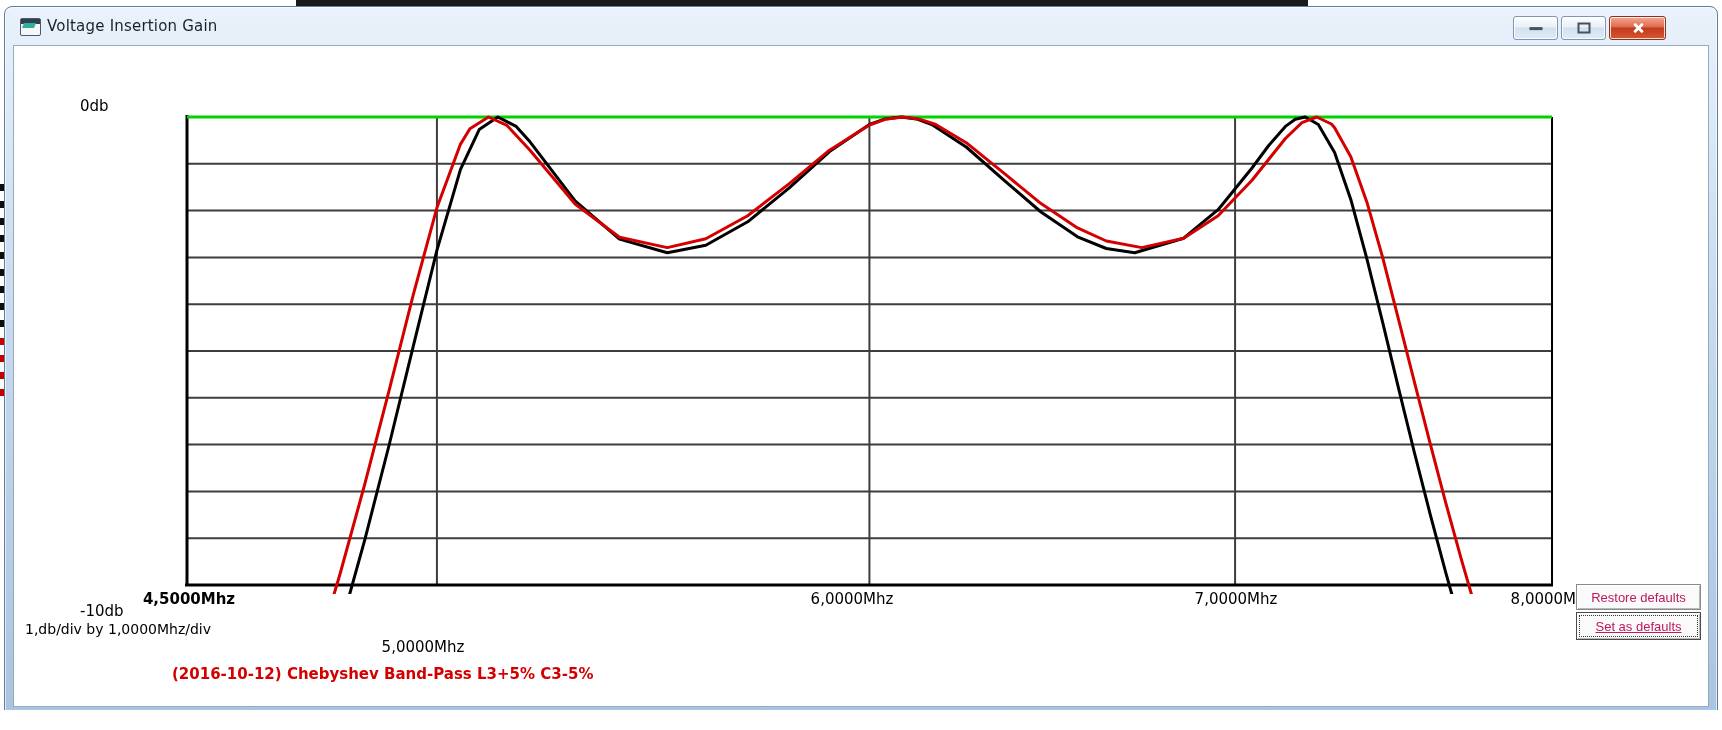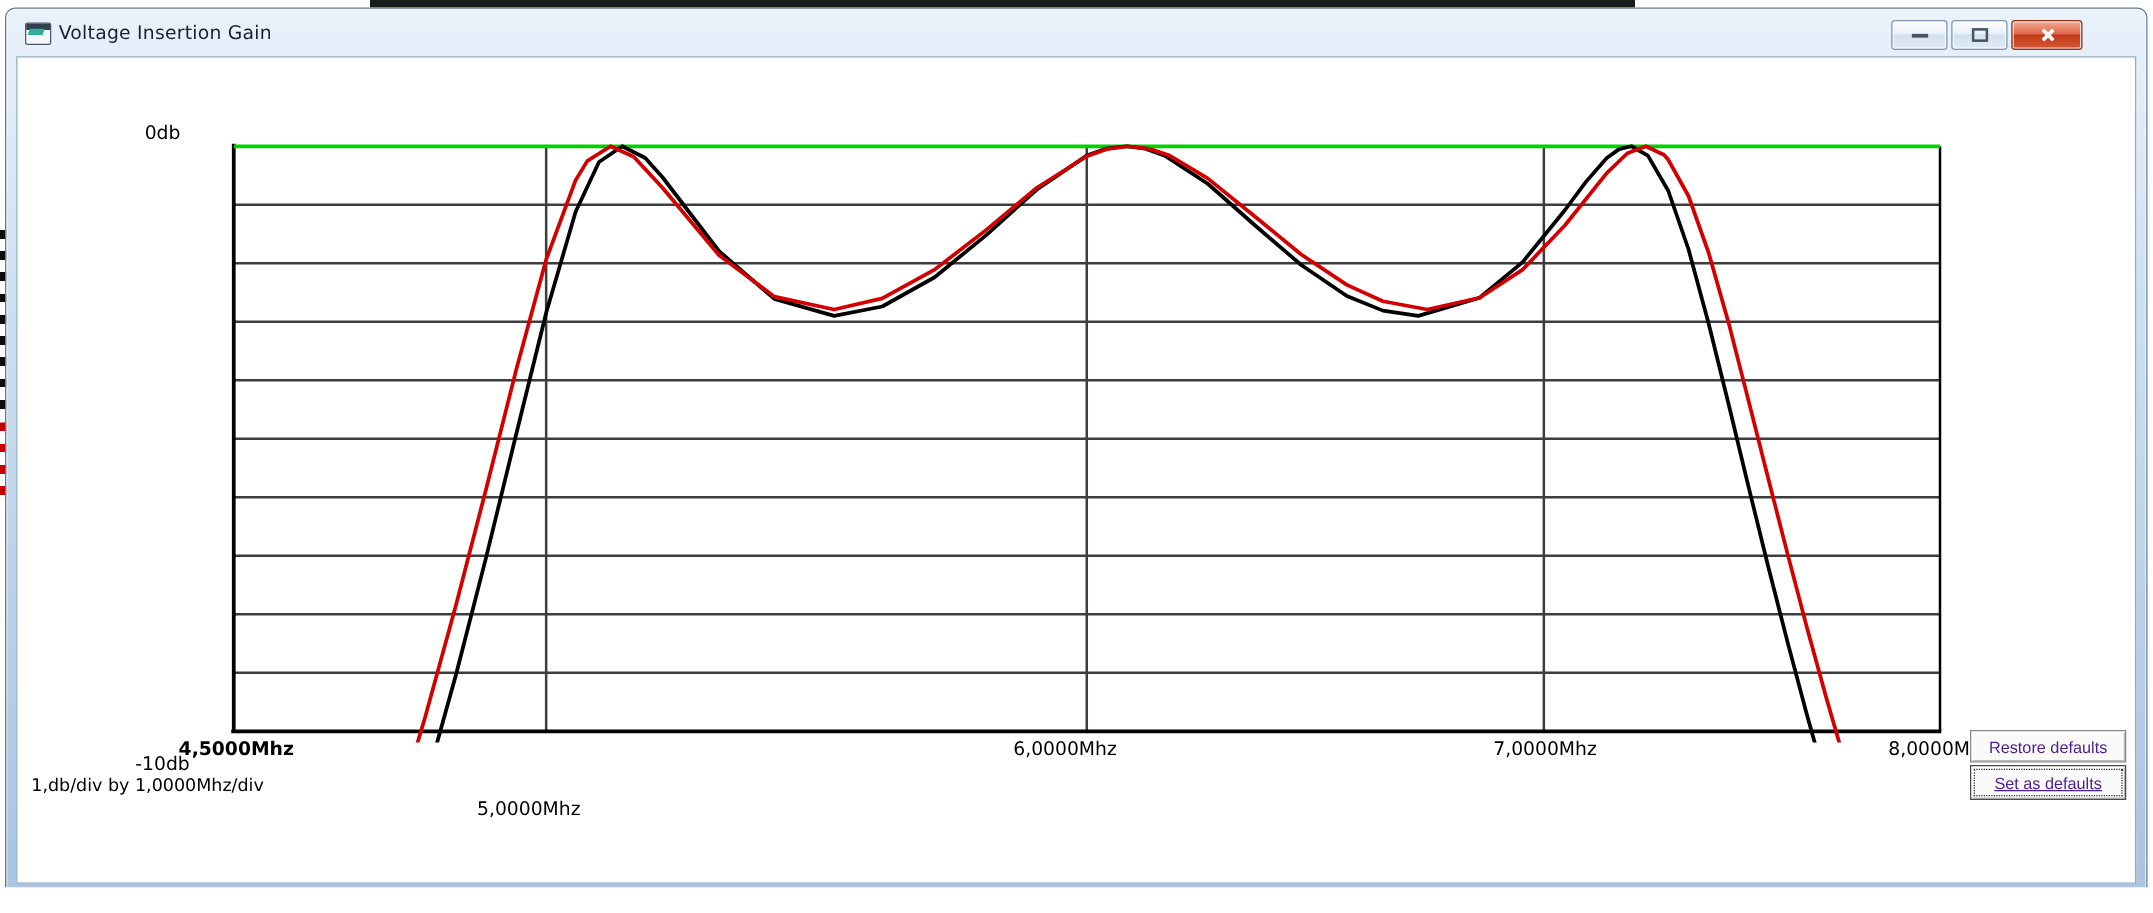--- a/index.html
+++ b/index.html
@@ -34,28 +34,28 @@
   .glyph-close{position:absolute;left:50%;top:50%;width:14px;height:14px;transform:translate(-50%,-50%);}
   .glyph-close:before,.glyph-close:after{content:"";position:absolute;left:6px;top:1px;width:3px;height:12px;background:#fff;border-radius:1px;}
   .glyph-close:before{transform:rotate(45deg);}
   .glyph-close:after{transform:rotate(-45deg);}
   .content{position:absolute;left:8px;top:38px;right:8px;bottom:24px;background:#ffffff;
       border:1px solid #93abc2;}
   
   .layer{position:absolute;left:0;top:0;width:1722px;height:730px;pointer-events:none;}
   #chart-svg{position:absolute;left:0;top:0;}
   .axis-label{position:absolute;font-size:15px;color:#000;white-space:nowrap;}
-  .ylab{width:100px;text-align:center;}
+  .ylab{width:100px;text-align:left;}
   .xlab{transform:translateX(-50%);}
   .scale-caption{position:absolute;left:25px;top:621px;font-size:14px;color:#000;}
   .legend-line{position:absolute;left:172px;font-size:15px;font-weight:bold;white-space:nowrap;}
   .legend-black{top:645px;color:#000;}
   .legend-red{top:665px;color:#d40000;}
   
-  .def-btn{position:absolute;left:1576px;width:125px;height:26px;font-size:13px;color:#4c1d95;
+  .def-btn{position:absolute;left:1576px;width:125px;height:26px;font-size:13px;color:#be185d;
       text-align:center;line-height:24px;background:#fafafa;border:1px solid #8a8a8a;
       box-shadow:inset 1px 1px 0 #ffffff,inset -1px -1px 0 #b9b9b9;pointer-events:auto;cursor:default;}
   .def-btn.restore{top:584px;}
   .def-btn.setdef{top:612px;height:28px;line-height:26px;border:1px solid #4a4a4a;
       outline:1px dotted #333;outline-offset:-4px;text-decoration:underline;}
 </style>
 </head>
 <body>
 
 <div class="screen">
@@ -123,18 +123,19 @@
     <div class="axis-label ylab" style="left:80px;top:566px;margin-top:36px;">-10db</div>
 
     <div class="axis-label xlab" style="left:189px;top:590px;font-weight:bold;">4,5000Mhz</div>
     <div class="axis-label xlab" style="left:423px;top:590px;margin-top:48px;">5,0000Mhz</div>
     <div class="axis-label xlab" style="left:852px;top:590px;">6,0000Mhz</div>
     <div class="axis-label xlab" style="left:1236px;top:590px;">7,0000Mhz</div>
     <div class="axis-label xlab" style="left:1552px;top:590px;">8,0000Mhz</div>
 
     <div class="scale-caption">1,db/div by 1,0000Mhz/div</div>
 
+    <div class="legend-line legend-red">(2016-10-12) Chebyshev Band-Pass L3+5% C3-5%</div>
 
     <button class="def-btn restore">Restore defaults</button>
     <button class="def-btn setdef">Set as defaults</button>
   </div>
 
 </div>
 
 </body></html>

